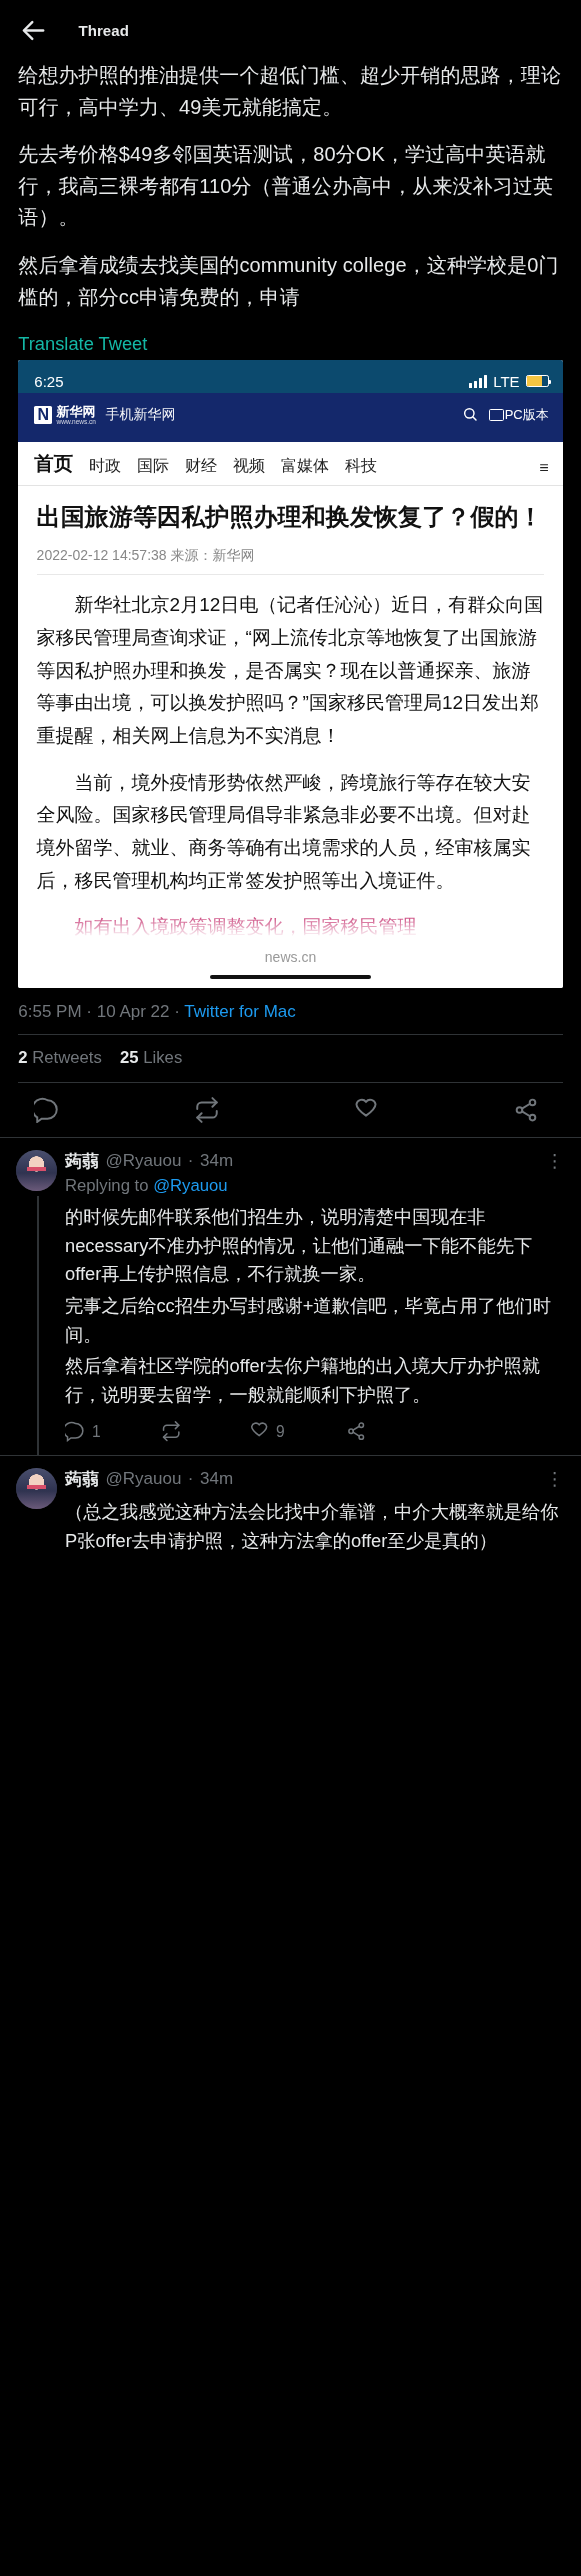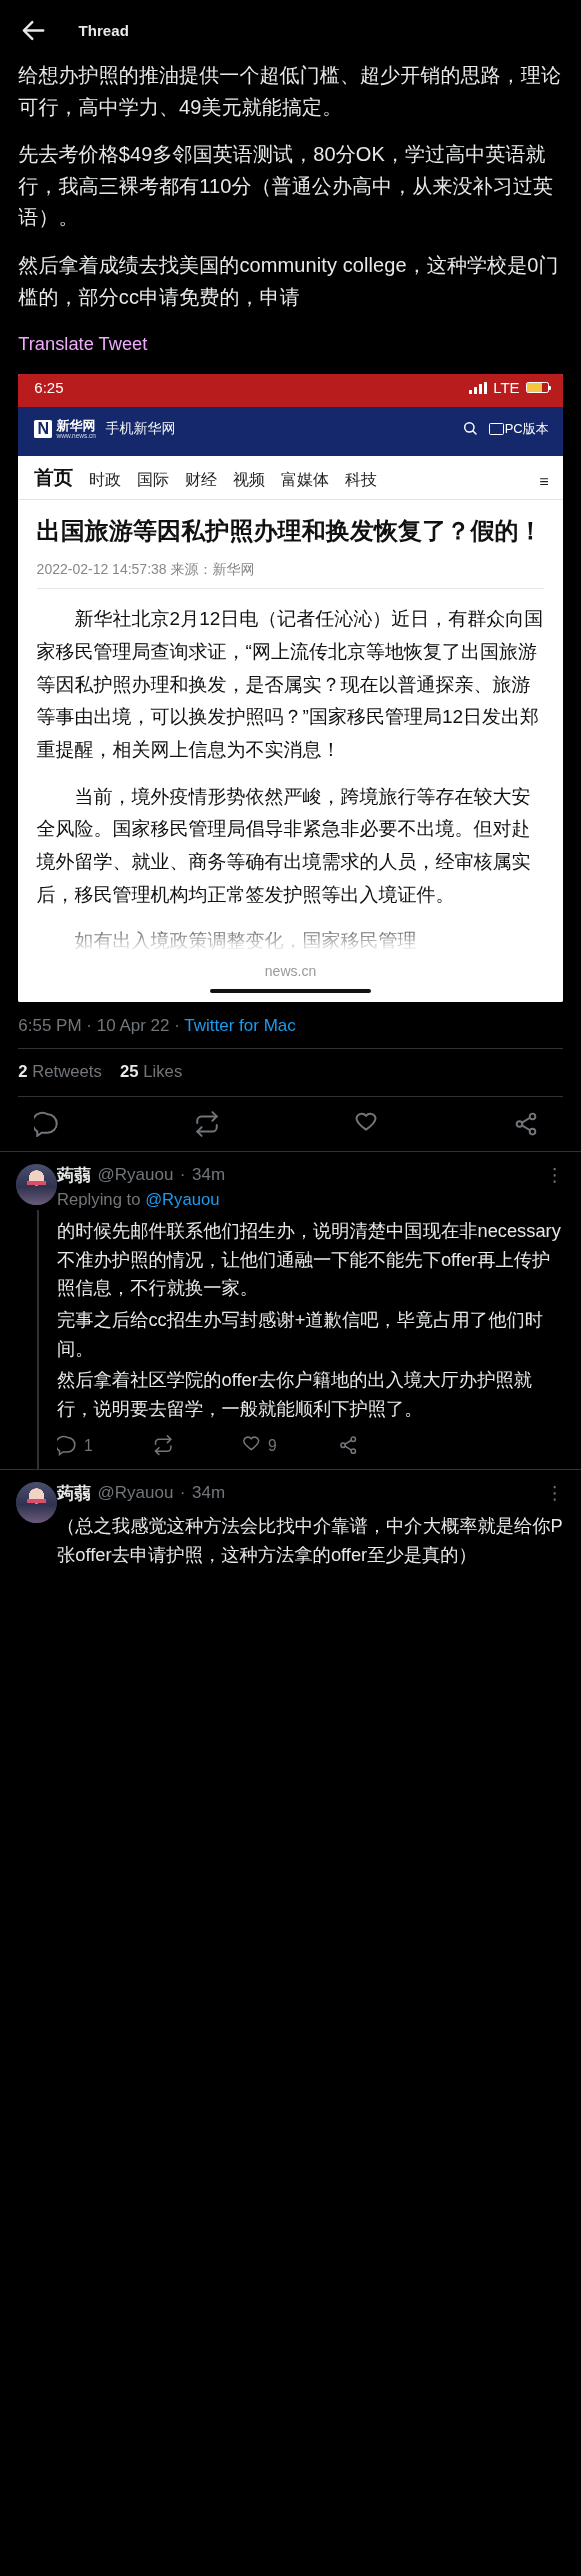--- a/index.html
+++ b/index.html
@@ -36,42 +36,41 @@
     padding: 0 18.3px;
   }
   .tweet-para {
     font-size: 20px;
     line-height: 1.58;
     letter-spacing: 0.1px;
     margin-bottom: 16px;
     word-break: break-word;
   }
   .translate-link {
-    color: #f0abfc;
+    color: #14b8a6;
     font-size: 18.3px;
     margin-top: 4.3px;
-    margin-bottom: 14px;
     display: inline-block;
     cursor: pointer;
   }
 
   
   .media-card {
     margin: 4.3px 18.3px 0 18.3px;
     border-radius: 2.2px;
     overflow: hidden;
     background: #0f1a3d;
   }
   .phone-shot { width: 100%; background: #ffffff; }
 
   .status-bar {
-    background: #b91c1c;
+    background: #0c4a6e;
     color: #fff;
     display: flex;
-    align-items: flex-start;
+    align-items: flex-end;
     justify-content: space-between;
     padding: 5.4px 14px 3.2px 16px;
     font-size: 15px;
     height: 33px;
   }
   .status-right { display: flex; align-items: center; gap: 6.5px; }
   .sig-bars { display: flex; align-items: flex-end; gap: 2.2px; height: 13px; }
   .sig-bars i { width: 2.7px; background: #fff; display: block; border-radius: 0.5px; }
   .sig-bars i:nth-child(1) { height: 4.3px; }
   .sig-bars i:nth-child(2) { height: 7px; }
@@ -154,21 +153,21 @@
     font-size: 19px;
     line-height: 1.72;
     margin-top: 14px;
     text-indent: 2em;
   }
   .article .faded {
     margin-top: 14px;
     height: 29px;
     overflow: hidden;
     position: relative;
-    color: #404040;
+    color: #be185d;
     font-size: 19px;
     line-height: 1.72;
     text-indent: 2em;
   }
   .article .faded::after {
     content: "";
     position: absolute; left: 0; right: 0; bottom: 0; height: 29px;
     background: linear-gradient(to bottom, rgba(255,255,255,0), #fff 92%);
   }
   .shot-footer {
@@ -207,21 +206,21 @@
     display: flex;
     justify-content: space-between;
     padding: 14px 42px 14px 34px;
   }
   .actions .act { width: 26px; height: 26px; color: #71767b; cursor: pointer; }
   .actions svg { width: 26px; height: 26px; display: block; }
 
   
   .reply {
     display: flex;
-    gap: 0;
+    gap: 8px;
     padding: 12px 16px 5.4px 16px;
     border-top: 0.5px solid #2f3336;
     position: relative;
   }
   .avatar {
     width: 41px; height: 41px; border-radius: 50%;
     flex: 0 0 41px;
     overflow: hidden;
     background: #2b2f36;
     position: relative;

